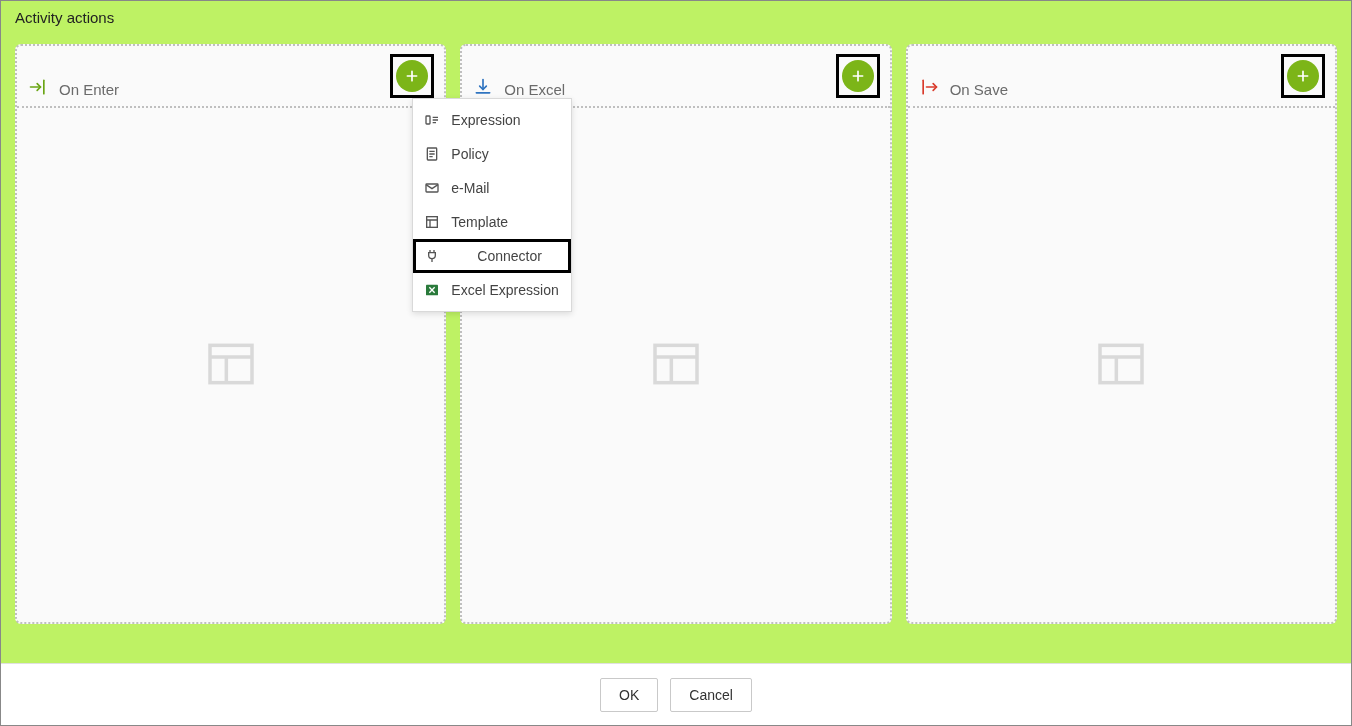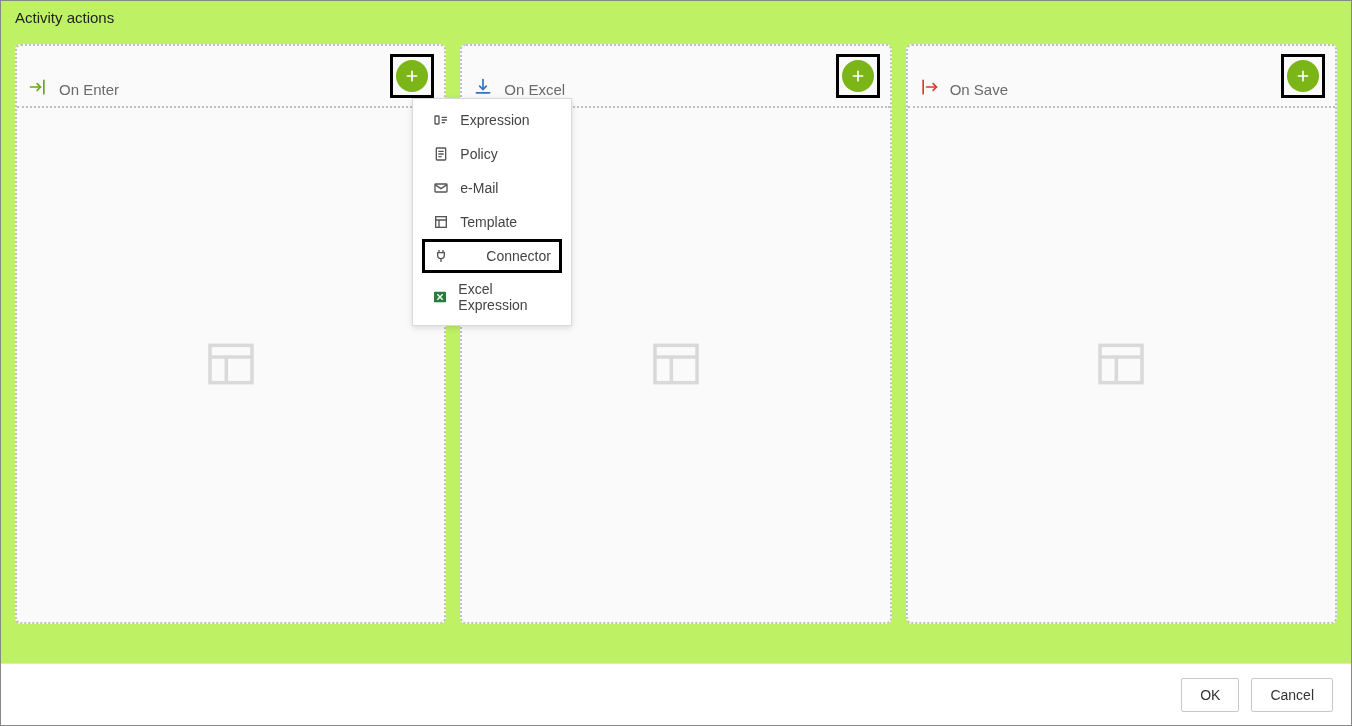--- a/index.html
+++ b/index.html
@@ -85,21 +85,21 @@
   }
   .dropdown {
     position: absolute;
     top: 52px;
     right: -128px;
     width: 160px;
     background: #fff;
     border: 1px solid #d9d9d9;
     box-shadow: 0 2px 6px rgba(0,0,0,0.12);
     z-index: 50;
-    padding: 4px 9px;
+    padding: 4px 0;
   }
   .dropdown-item {
     display: flex;
     align-items: center;
     padding: 8px 10px;
     cursor: pointer;
     font-size: 14px;
     color: #444;
     gap: 10px;
   }
@@ -119,21 +119,21 @@
   .footer {
     position: absolute;
     bottom: 0;
     left: 0;
     right: 0;
     height: 62px;
     border-top: 1px solid #e0e0e0;
     background: #fff;
     display: flex;
     align-items: center;
-    justify-content: flex-end;
+    justify-content: center;
     padding: 0 18px;
     gap: 12px;
   }
   .btn {
     border: 1px solid #c9c9c9;
     background: #fff;
     padding: 8px 18px;
     font-size: 14px;
     color: #333;
     cursor: pointer;

